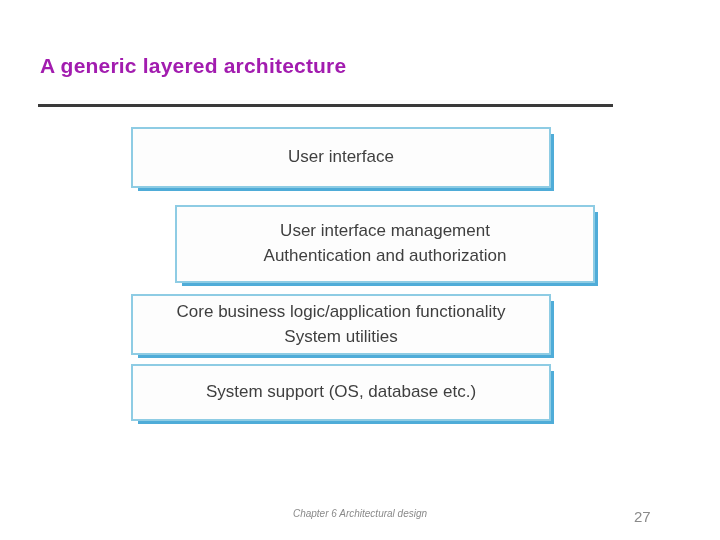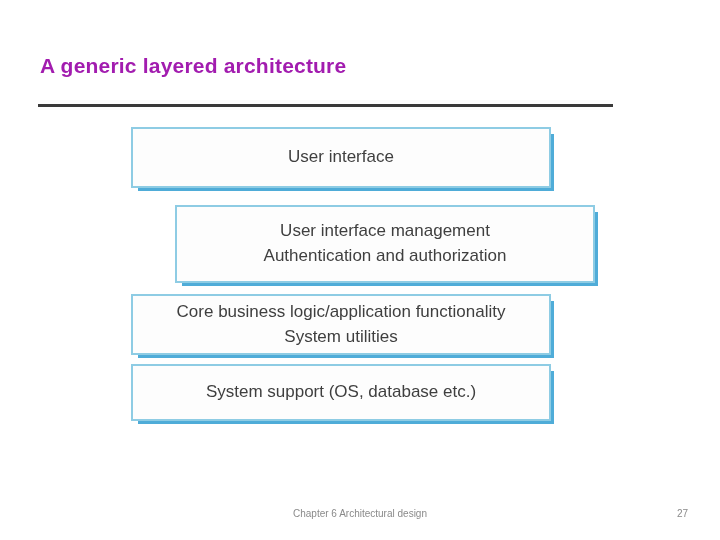--- a/index.html
+++ b/index.html
@@ -85,29 +85,30 @@
 
   
   #footer-note {
     position: absolute;
     left: 0;
     top: 508px;
     width: 720px;
     text-align: center;
     font-size: 10px;
     color: #8a8a8a;
+    font-style: italic;
   }
 
   #page-number {
     position: absolute;
-    left: 654px;
+    left: 634px;
     top: 508px;
     width: 34px;
-    text-align: right;
-    font-size: 10px;
+    text-align: left;
+    font-size: 15px;
     color: #8a8a8a;
   }
 </style>
 </head>
 <body>
 
 <div id="slide-title">A generic layered architecture</div>
 <div id="title-rule"></div>
 
 <div id="diagram">

